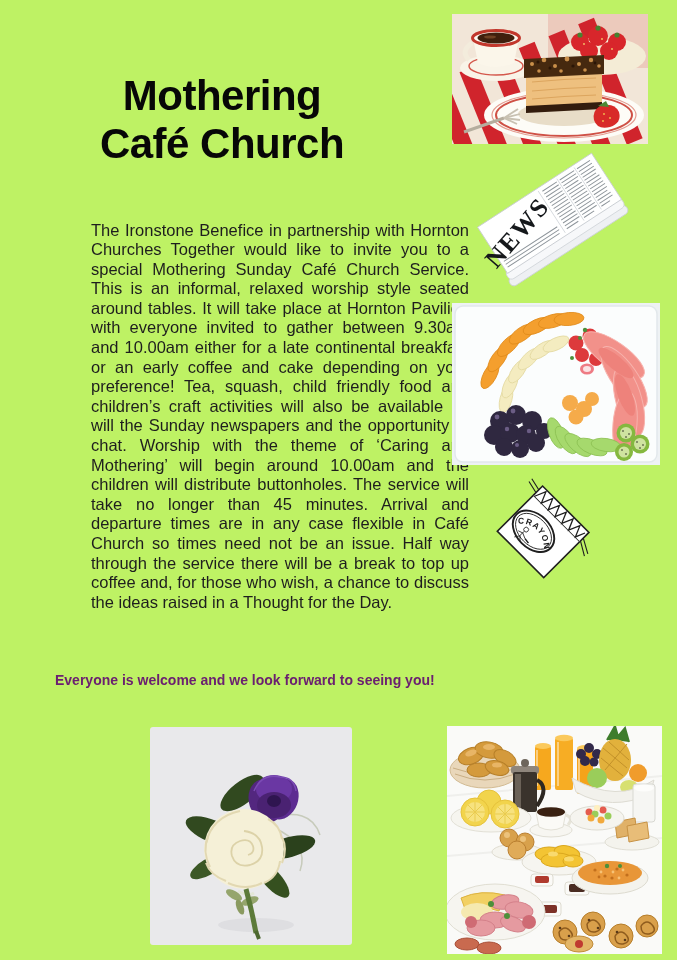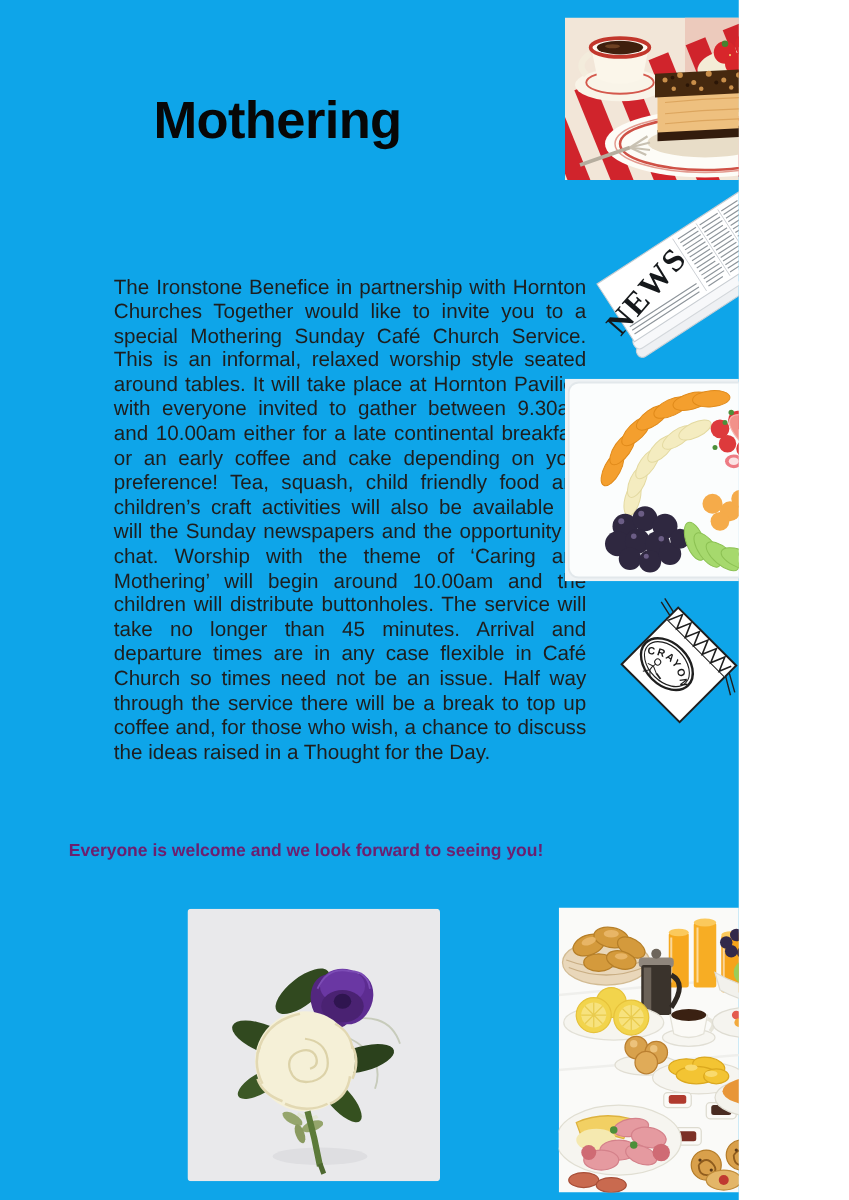--- a/index.html
+++ b/index.html
@@ -1,17 +1,17 @@
 <!DOCTYPE html>
 <html><head>
 <meta charset="utf-8">
 <title>Mothering Sunday Café Church</title>
 <style>
   html,body{margin:0;padding:0;background:#ffffff;}
-  .page{position:relative;width:591px;height:960px;background:#0ea5e9;
+  .page{position:relative;width:677px;height:960px;background:#bef264;
         font-family:"Liberation Sans",sans-serif;overflow:hidden;}
   .title{position:absolute;left:36px;top:44px;width:372px;text-align:center;
          font-size:42px;line-height:48px;font-weight:bold;color:#070707;
          letter-spacing:-0.5px;}
   .title span{display:block;}
   .body-text{position:absolute;left:55px;top:204px;width:378px;
              font-size:16.5px;line-height:19.6px;text-align:justify;
              color:#1e1e1e;margin-left:36px;}
   .welcome{position:absolute;left:55px;top:656px;width:396px;
            font-size:14px;line-height:20.5px;font-weight:bold;color:#6b2070;}
@@ -24,20 +24,21 @@
   .fig-buffet {left:447px;top:726px;}
   svg{display:block;}
 </style>
 </head>
 <body>
 
 <div class="page">
 
   <h1 class="title">
     <span>Mothering</span>
+    <span>Café Church</span>
   </h1>
 
   <p class="body-text">The Ironstone Benefice in partnership with Hornton Churches Together would like to invite you to a special Mothering Sunday Café Church Service. This is an informal, relaxed worship style seated around tables. It will take place at Hornton Pavilion with everyone invited to gather between 9.30am and 10.00am either for a late continental breakfast or an early coffee and cake depending on your preference!  Tea, squash, child friendly food and children’s craft activities will also be available as will the Sunday newspapers and the opportunity to chat.  Worship with the theme of ‘Caring and Mothering’ will begin around 10.00am and the children will distribute buttonholes. The service will take no longer than 45 minutes.  Arrival and departure times are in any case flexible in Café Church so times need not be an issue. Half way through the service there will be a break to top up coffee and, for those who wish, a chance to discuss the ideas raised in a Thought for the Day.</p>
 
   <p class="welcome">Everyone is welcome and we look forward to seeing you!</p>
 
   <figure class="fig-coffee" aria-label="Coffee cup and chocolate-topped cheesecake with strawberries on red striped cloth">
     <svg width="196" height="130" viewBox="0 0 196 130">
       <rect width="196" height="130" fill="#f2e6d8"></rect>
       <rect x="96" y="0" width="100" height="54" fill="#eccabc"></rect>

